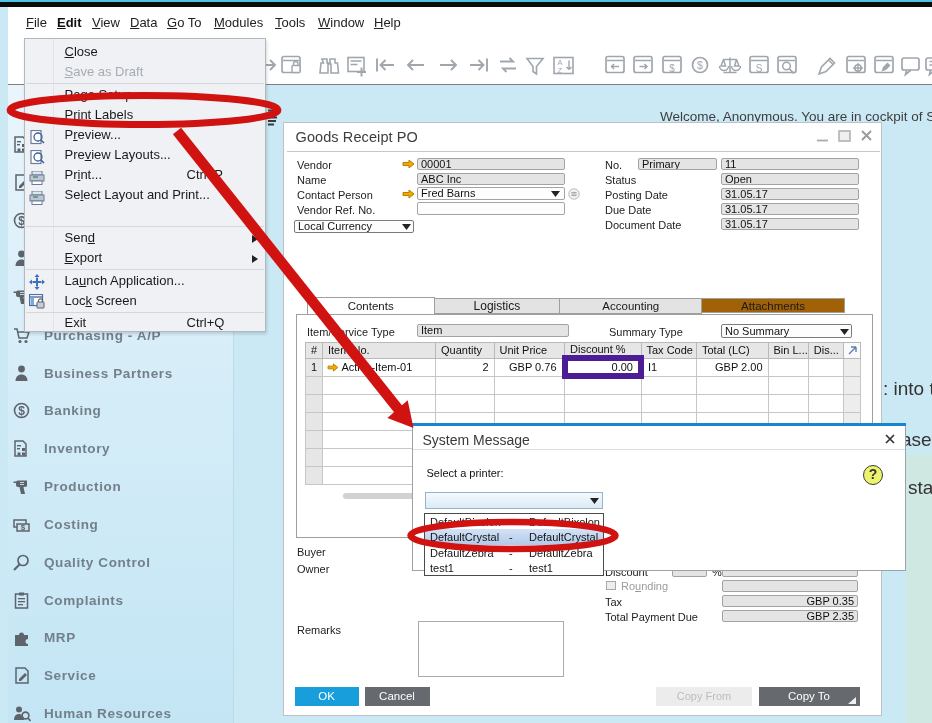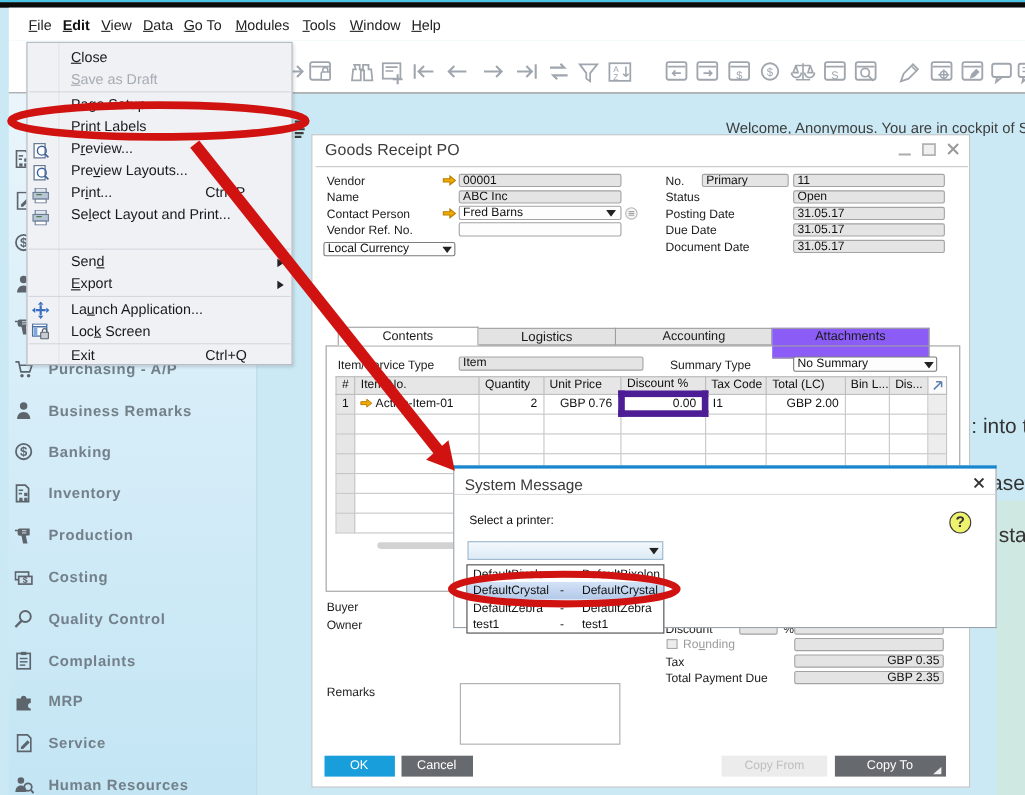--- a/index.html
+++ b/index.html
@@ -104,21 +104,21 @@
 <div class="abs" style="left:901px;top:429px;font-size:19px;color:#333;white-space:nowrap">ases</div>
 <div class="abs" style="left:908px;top:477px;font-size:19px;color:#333;white-space:nowrap">stan</div>
 
 <div class="abs" style="left:8px;top:85px;width:226px;height:638px;background:linear-gradient(180deg,#eaf5fb 0%,#d8eef9 40%,#c3e5f4 100%);border-right:1px solid #b9dcec"></div>
 <div class="sbit" style="left:44px;top:327.7px">Purchasing - A/P</div>
 <svg class="abs" style="left:13px;top:326.7px" width="18" height="18" viewBox="0 0 18 18">
     <path d="M1 2h3l2 9h8l2-6H5" fill="none" stroke="#5d646b" stroke-width="1.5"></path>
     <circle cx="7" cy="14.5" r="1.6" fill="#5d646b"></circle>
     <circle cx="13" cy="14.5" r="1.6" fill="#5d646b"></circle>
   </svg>
-<div class="sbit" style="left:44px;top:365.5px">Business Remarks</div>
+<div class="sbit" style="left:44px;top:365.5px">Business Partners</div>
 <svg class="abs" style="left:13px;top:364.5px" width="18" height="18" viewBox="0 0 18 18">
     <circle cx="8.5" cy="4" r="3.4" fill="#5d646b"></circle>
     <path d="M2.5 16c0-4 2.5-6.5 6-6.5s6 2.5 6 6.5z" fill="#5d646b"></path>
   </svg>
 <div class="sbit" style="left:44px;top:403.3px">Banking</div>
 <svg class="abs" style="left:13px;top:402.3px" width="18" height="18" viewBox="0 0 18 18">
     <circle cx="8.5" cy="8.5" r="7" fill="none" stroke="#5d646b" stroke-width="1.6"></circle>
     <text x="8.5" y="12.7" font-size="12" font-weight="bold" fill="#5d646b" text-anchor="middle" font-family="Liberation Sans">$</text>
   </svg>
 <div class="sbit" style="left:44px;top:441px">Inventory</div>
@@ -238,25 +238,25 @@
   <div class="fld" style="left:354px;top:35px;width:79px;height:12px;line-height:10.5px">Primary</div>
   <div class="fld" style="left:437px;top:35px;width:138px;height:12px;line-height:10.5px">11</div>
   <div class="fld" style="left:437px;top:49.5px;width:138px;height:12px;line-height:10.5px">Open</div>
   <div class="fld" style="left:437px;top:64.5px;width:138px;height:12px;line-height:10.5px">31.05.17</div>
   <div class="fld" style="left:437px;top:79.5px;width:138px;height:12px;line-height:10.5px">31.05.17</div>
   <div class="fld" style="left:437px;top:94.5px;width:138px;height:12px;line-height:10.5px">31.05.17</div>
 
   <div class="abs" style="left:22.8px;top:174px;width:127.8px;height:17px;background:#fff;border:1px solid #9f9f9f;border-bottom:none;text-align:center;font-size:11.5px;line-height:16px;z-index:2">Contents</div>
   <div class="abs" style="left:150.6px;top:174.5px;width:125.7px;height:16px;background:#e3e3e3;border:1px solid #9f9f9f;border-left:none;text-align:center;font-size:12px;line-height:15px">Logistics</div>
   <div class="abs" style="left:276.3px;top:174.5px;width:142px;height:16px;background:#e3e3e3;border:1px solid #9f9f9f;border-left:none;text-align:center;font-size:11.5px;line-height:15px">Accounting</div>
-  <div class="abs" style="left:418.3px;top:174.5px;width:142.5px;height:28px;background:#8b5cf6;border:1px solid #9f9f9f;border-left:none;text-align:center;font-size:11.5px;line-height:15px">Attachments</div>
+  <div class="abs" style="left:418.3px;top:174.5px;width:142.5px;height:15px;background:#a16207;border:1px solid #9f9f9f;border-left:none;text-align:center;font-size:11.5px;line-height:15px">Attachments</div>
   <div class="abs" style="left:12px;top:190.5px;width:577px;height:224.5px;border:1px solid #9f9f9f;z-index:1"></div>
 
   <div class="lbl" style="left:23px;top:203px">Item/Service Type</div>
-  <div class="fld" style="left:133px;top:201px;width:168px;height:13px;line-height:11.5px">Item</div>
+  <div class="fld" style="left:133px;top:201px;width:152px;height:13px;line-height:11.5px">Item</div>
   <div class="lbl" style="left:325px;top:203px">Summary Type</div>
   <div class="wfld" style="left:437px;top:201px;width:131px;height:13.5px;line-height:12px;border-color:#7b7b7b">No Summary</div>
   <svg class="abs" style="left:556px;top:205.5px" width="9" height="6" viewBox="0 0 9 6">
       <path d="M0 0h9L4.5 6z" fill="#222"></path>
     </svg>
 
   <table style="position:absolute;left:21px;top:218.5px;border-collapse:collapse;table-layout:fixed;font-size:11px;color:#111;white-space:nowrap">
    <colgroup>
         <col style="width:17px">
         <col style="width:113px">

